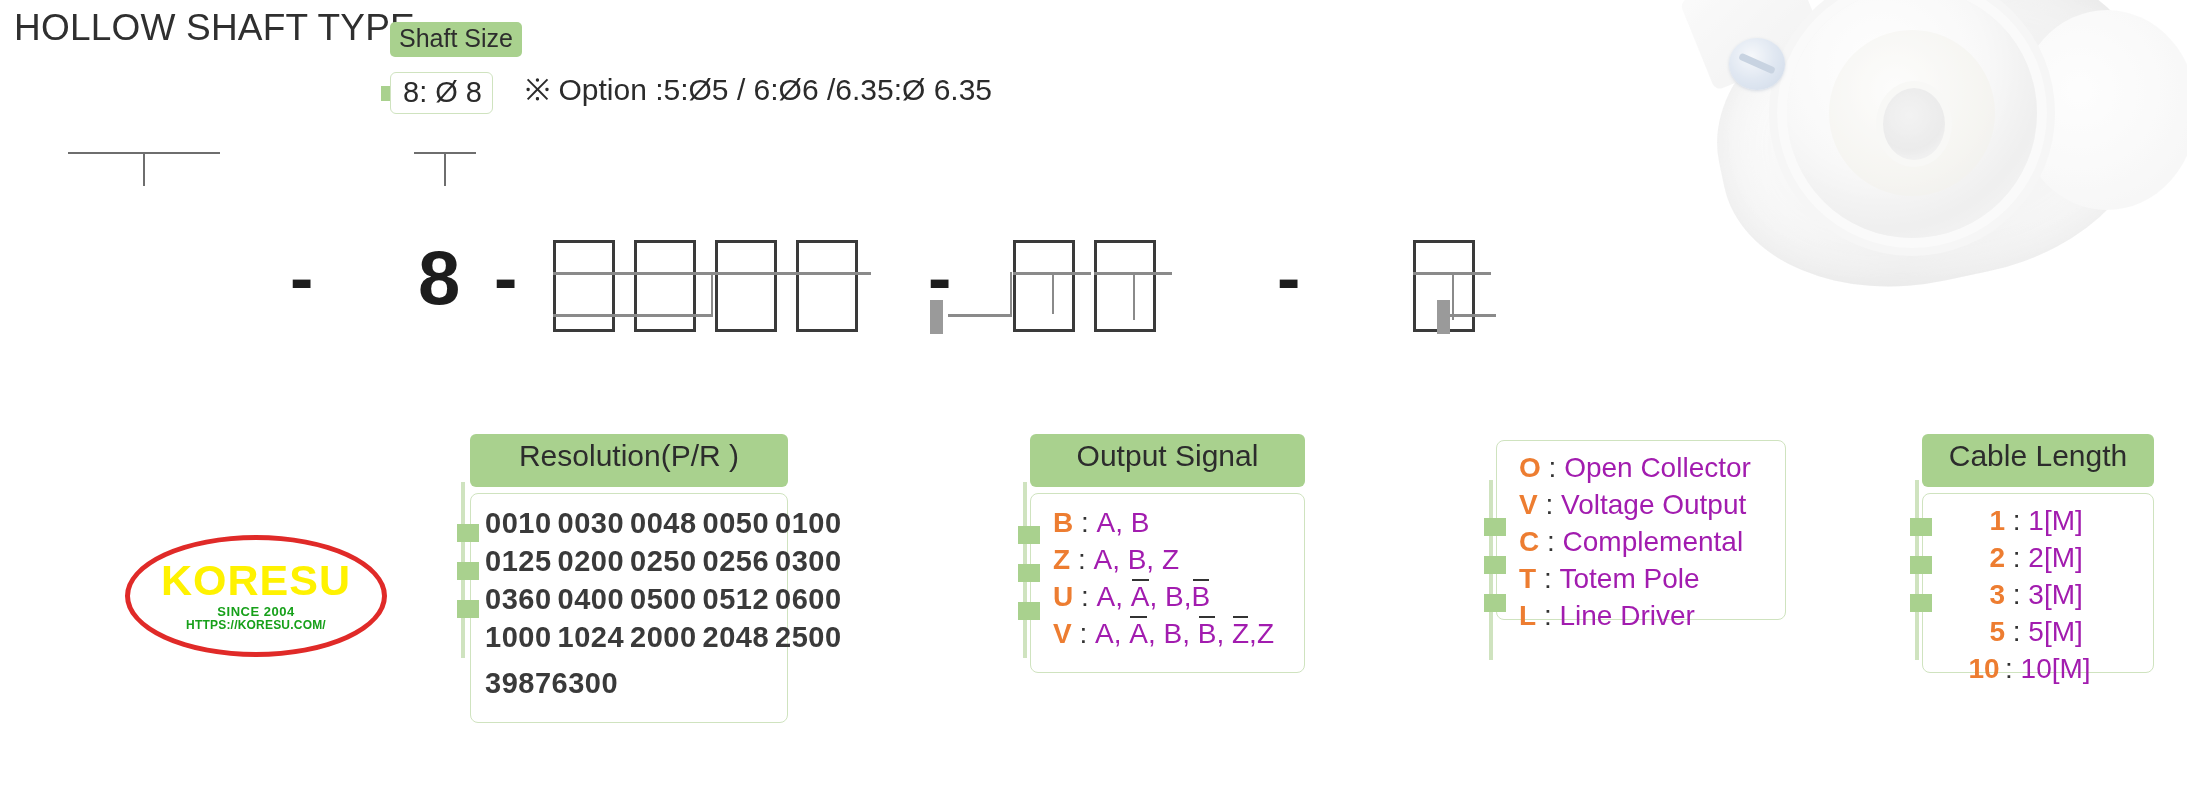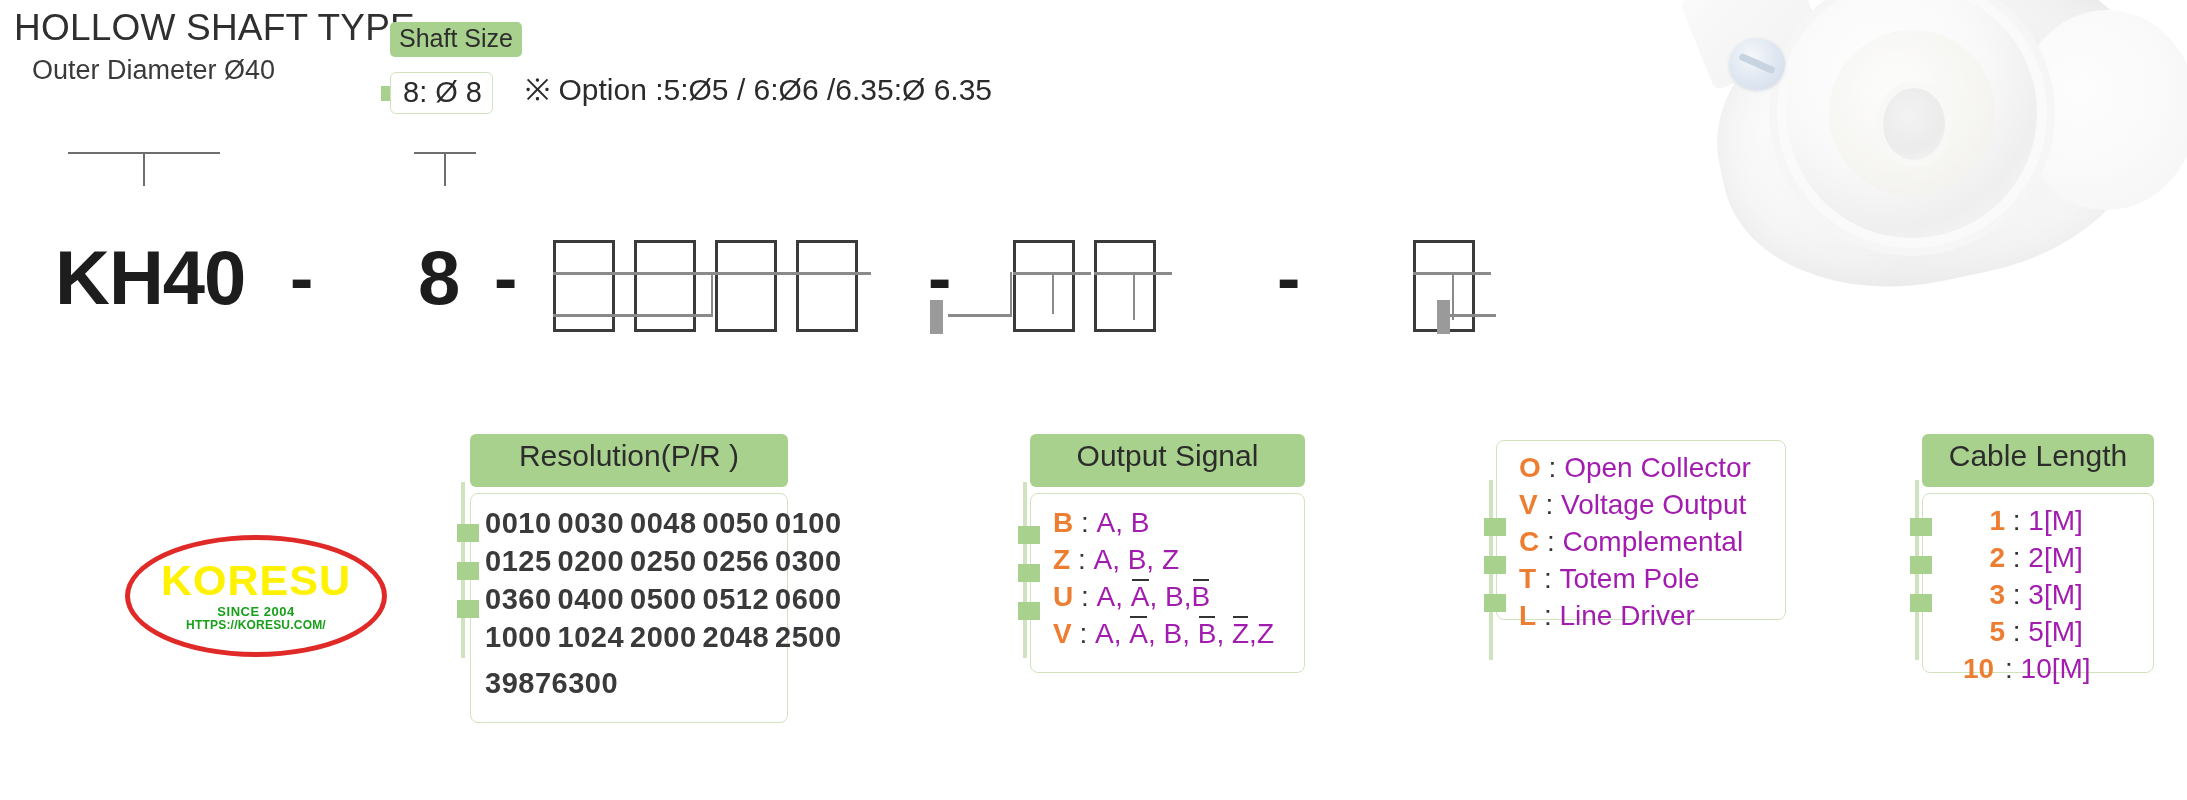--- a/index.html
+++ b/index.html
@@ -192,35 +192,33 @@
     <div class="ph-ring-r"></div>
     <div class="ph-tab"></div>
     <div class="ph-ring1"></div>
     <div class="ph-ring2"></div>
     <div class="ph-hole"></div>
     <div class="ph-screw"></div>
   </div>
 
   <div class="title-block">
     <div class="title-l2">HOLLOW SHAFT TYPE</div>
-    <div class="subtitle">Outer Diameter Ø40</div>
   </div>
 
   <div class="shaft-head">Shaft Size</div>
   <div class="shaft-bullet"></div>
   <div class="shaft-val-box">8: Ø 8</div>
   <div class="shaft-option">※ Option :5:Ø5 / 6:Ø6 /6.35:Ø 6.35</div>
 
   <div class="lead lead-h" style="left:68px;  top:152px; width:152px;"></div>
   <div class="lead lead-v" style="left:143px; top:152px; height:34px;"></div>
   <div class="lead lead-h" style="left:414px; top:152px; width:62px;"></div>
   <div class="lead lead-v" style="left:444px; top:152px; height:34px;"></div>
 
   <div class="pn-row">
-    <div class="pn-text" style="left:55px;  top:-8px;">KH40</div>
     <div class="pn-dash" style="left:290px; top:-8px;">-</div>
     <div class="pn-text" style="left:418px; top:-8px;">8</div>
     <div class="pn-dash" style="left:494px; top:-8px;">-</div>
 
     <div class="pn-box" style="left:553px; top:4px;"></div>
     <div class="pn-box" style="left:634px; top:4px;"></div>
     <div class="pn-box" style="left:715px; top:4px;"></div>
     <div class="pn-box" style="left:796px; top:4px;"></div>
 
     <div class="pn-dash" style="left:928px; top:-8px;">-</div>
@@ -366,21 +364,21 @@
         <span class="opt-code" style="min-width:42px; text-align:right;">3</span>
         <span class="opt-colon">&nbsp;:&nbsp;</span>
         <span class="opt-desc">3[M]</span>
       </div>
       <div class="opt-row">
         <span class="opt-code" style="min-width:42px; text-align:right;">5</span>
         <span class="opt-colon">&nbsp;:&nbsp;</span>
         <span class="opt-desc">5[M]</span>
       </div>
       <div class="opt-row">
-        <span class="opt-code" style="min-width:42px; text-align:left;">10</span>
+        <span class="opt-code" style="min-width:42px; text-align:center;">10</span>
         <span class="opt-colon">:&nbsp;</span>
         <span class="opt-desc">10[M]</span>
       </div>
     </div>
     <div class="side-rail" style="left:-7px; top:46px; height:180px;"></div>
     <div class="side-tab" style="left:-12px; top:84px;  width:22px; height:18px;"></div>
     <div class="side-tab" style="left:-12px; top:122px; width:22px; height:18px;"></div>
     <div class="side-tab" style="left:-12px; top:160px; width:22px; height:18px;"></div>
   </div>
 

